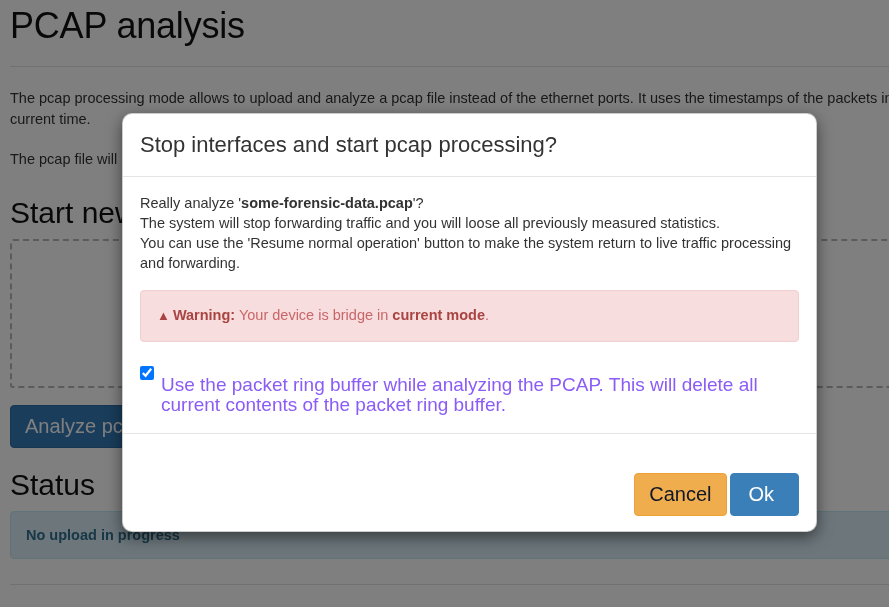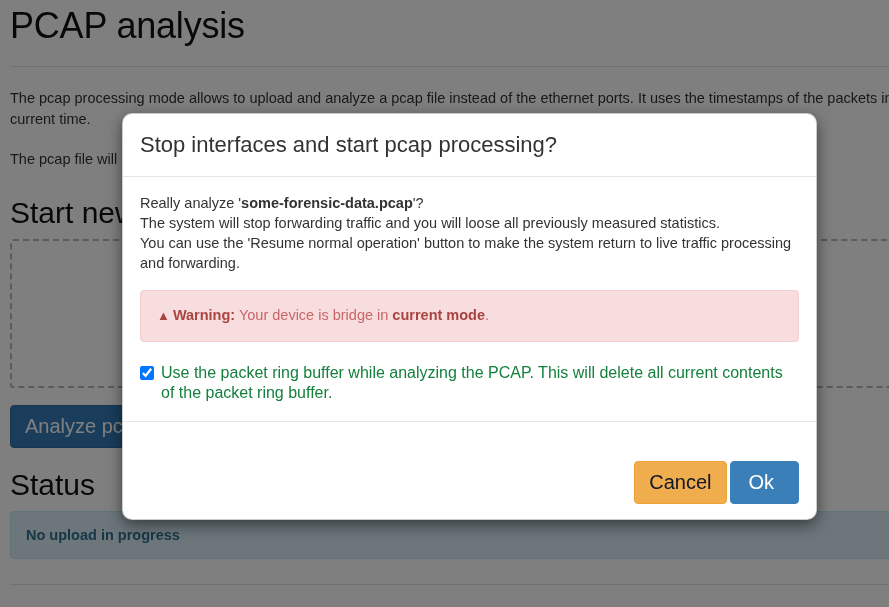--- a/index.html
+++ b/index.html
@@ -201,23 +201,24 @@
     align-items: flex-start;
     margin: 21px 0 0 0;
   }
   .checkbox-row input[type="checkbox"] {
     margin: 3px 7px 0 0;
     width: 14px;
     height: 14px;
     flex: 0 0 auto;
   }
   .checkbox-label {
-    font-size: 16px;
-    line-height: 20px;
-    color: #15803d;
+    font-size: 19px;
+    line-height: 20px;
+    color: #8b5cf6;
+    margin-top: 12px;
   }
 
   .modal-footer {
     border-top: 1px solid #e5e5e5;
     padding: 15px 17px 15px 17px;
     text-align: right;
   }
   .btn-warning {
     background: #f0ad4e;
     border-color: #eea236;

